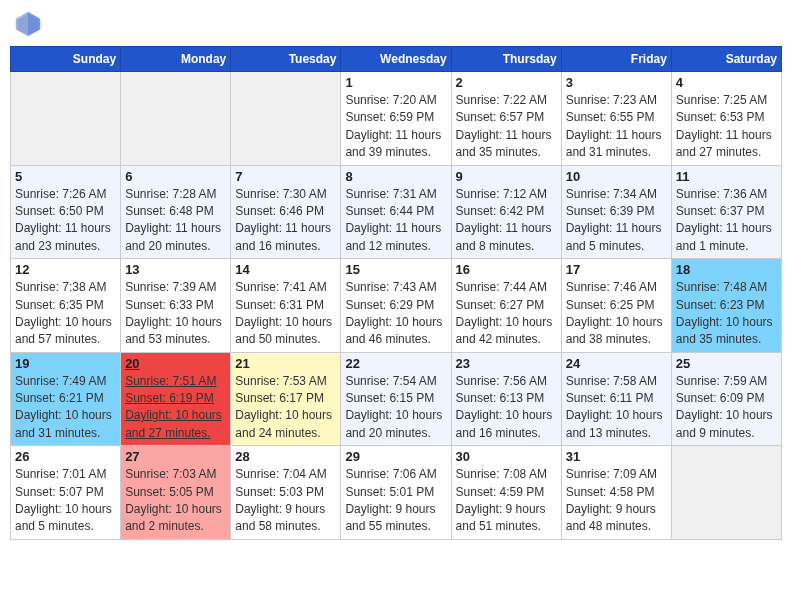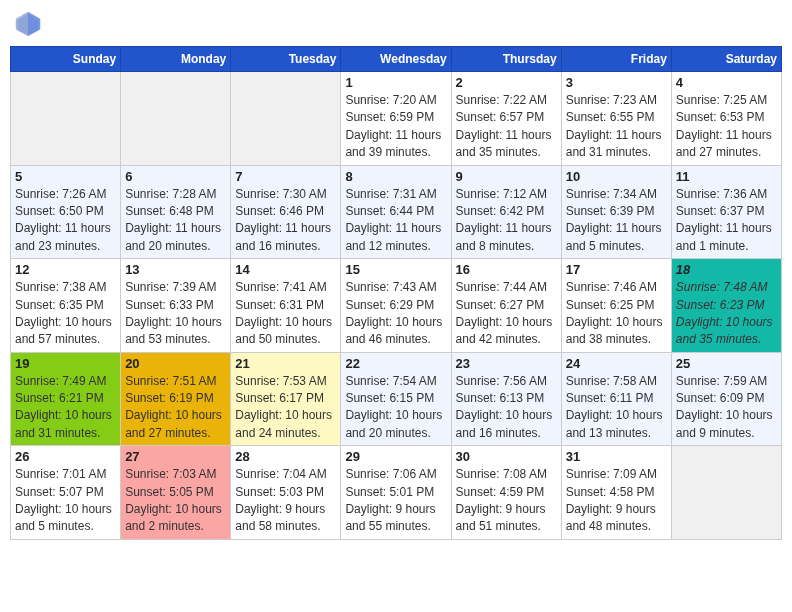--- a/index.html
+++ b/index.html
@@ -253,37 +253,37 @@
 Daylight: 10 hours
 and 42 minutes.</div>
         </td>
         <td style="background: rgb(255, 255, 255);">
           <span class="day-number">17</span>
           <div class="day-info" style="white-space: pre-line;">Sunrise: 7:46 AM
 Sunset: 6:25 PM
 Daylight: 10 hours
 and 38 minutes.</div>
         </td>
-        <td style="background: #14b8a6; font-style: italic;">
+        <td style="background: #7dd3fc;">
           <span class="day-number">18</span>
           <div class="day-info" style="white-space: pre-line;">Sunrise: 7:48 AM
 Sunset: 6:23 PM
 Daylight: 10 hours
 and 35 minutes.</div>
         </td>
       </tr>
       <tr>
-        <td style="background: #84cc16; margin-left: 48px;">
+        <td style="background: #7dd3fc; margin-left: 48px;">
           <span class="day-number">19</span>
           <div class="day-info" style="white-space: pre-line;">Sunrise: 7:49 AM
 Sunset: 6:21 PM
 Daylight: 10 hours
 and 31 minutes.</div>
         </td>
-        <td style="background: #eab308;">
+        <td style="background: #ef4444; text-decoration: underline;">
           <span class="day-number">20</span>
           <div class="day-info" style="white-space: pre-line;">Sunrise: 7:51 AM
 Sunset: 6:19 PM
 Daylight: 10 hours
 and 27 minutes.</div>
         </td>
         <td style="background: #fef9c3;">
           <span class="day-number">21</span>
           <div class="day-info" style="white-space: pre-line;">Sunrise: 7:53 AM
 Sunset: 6:17 PM

